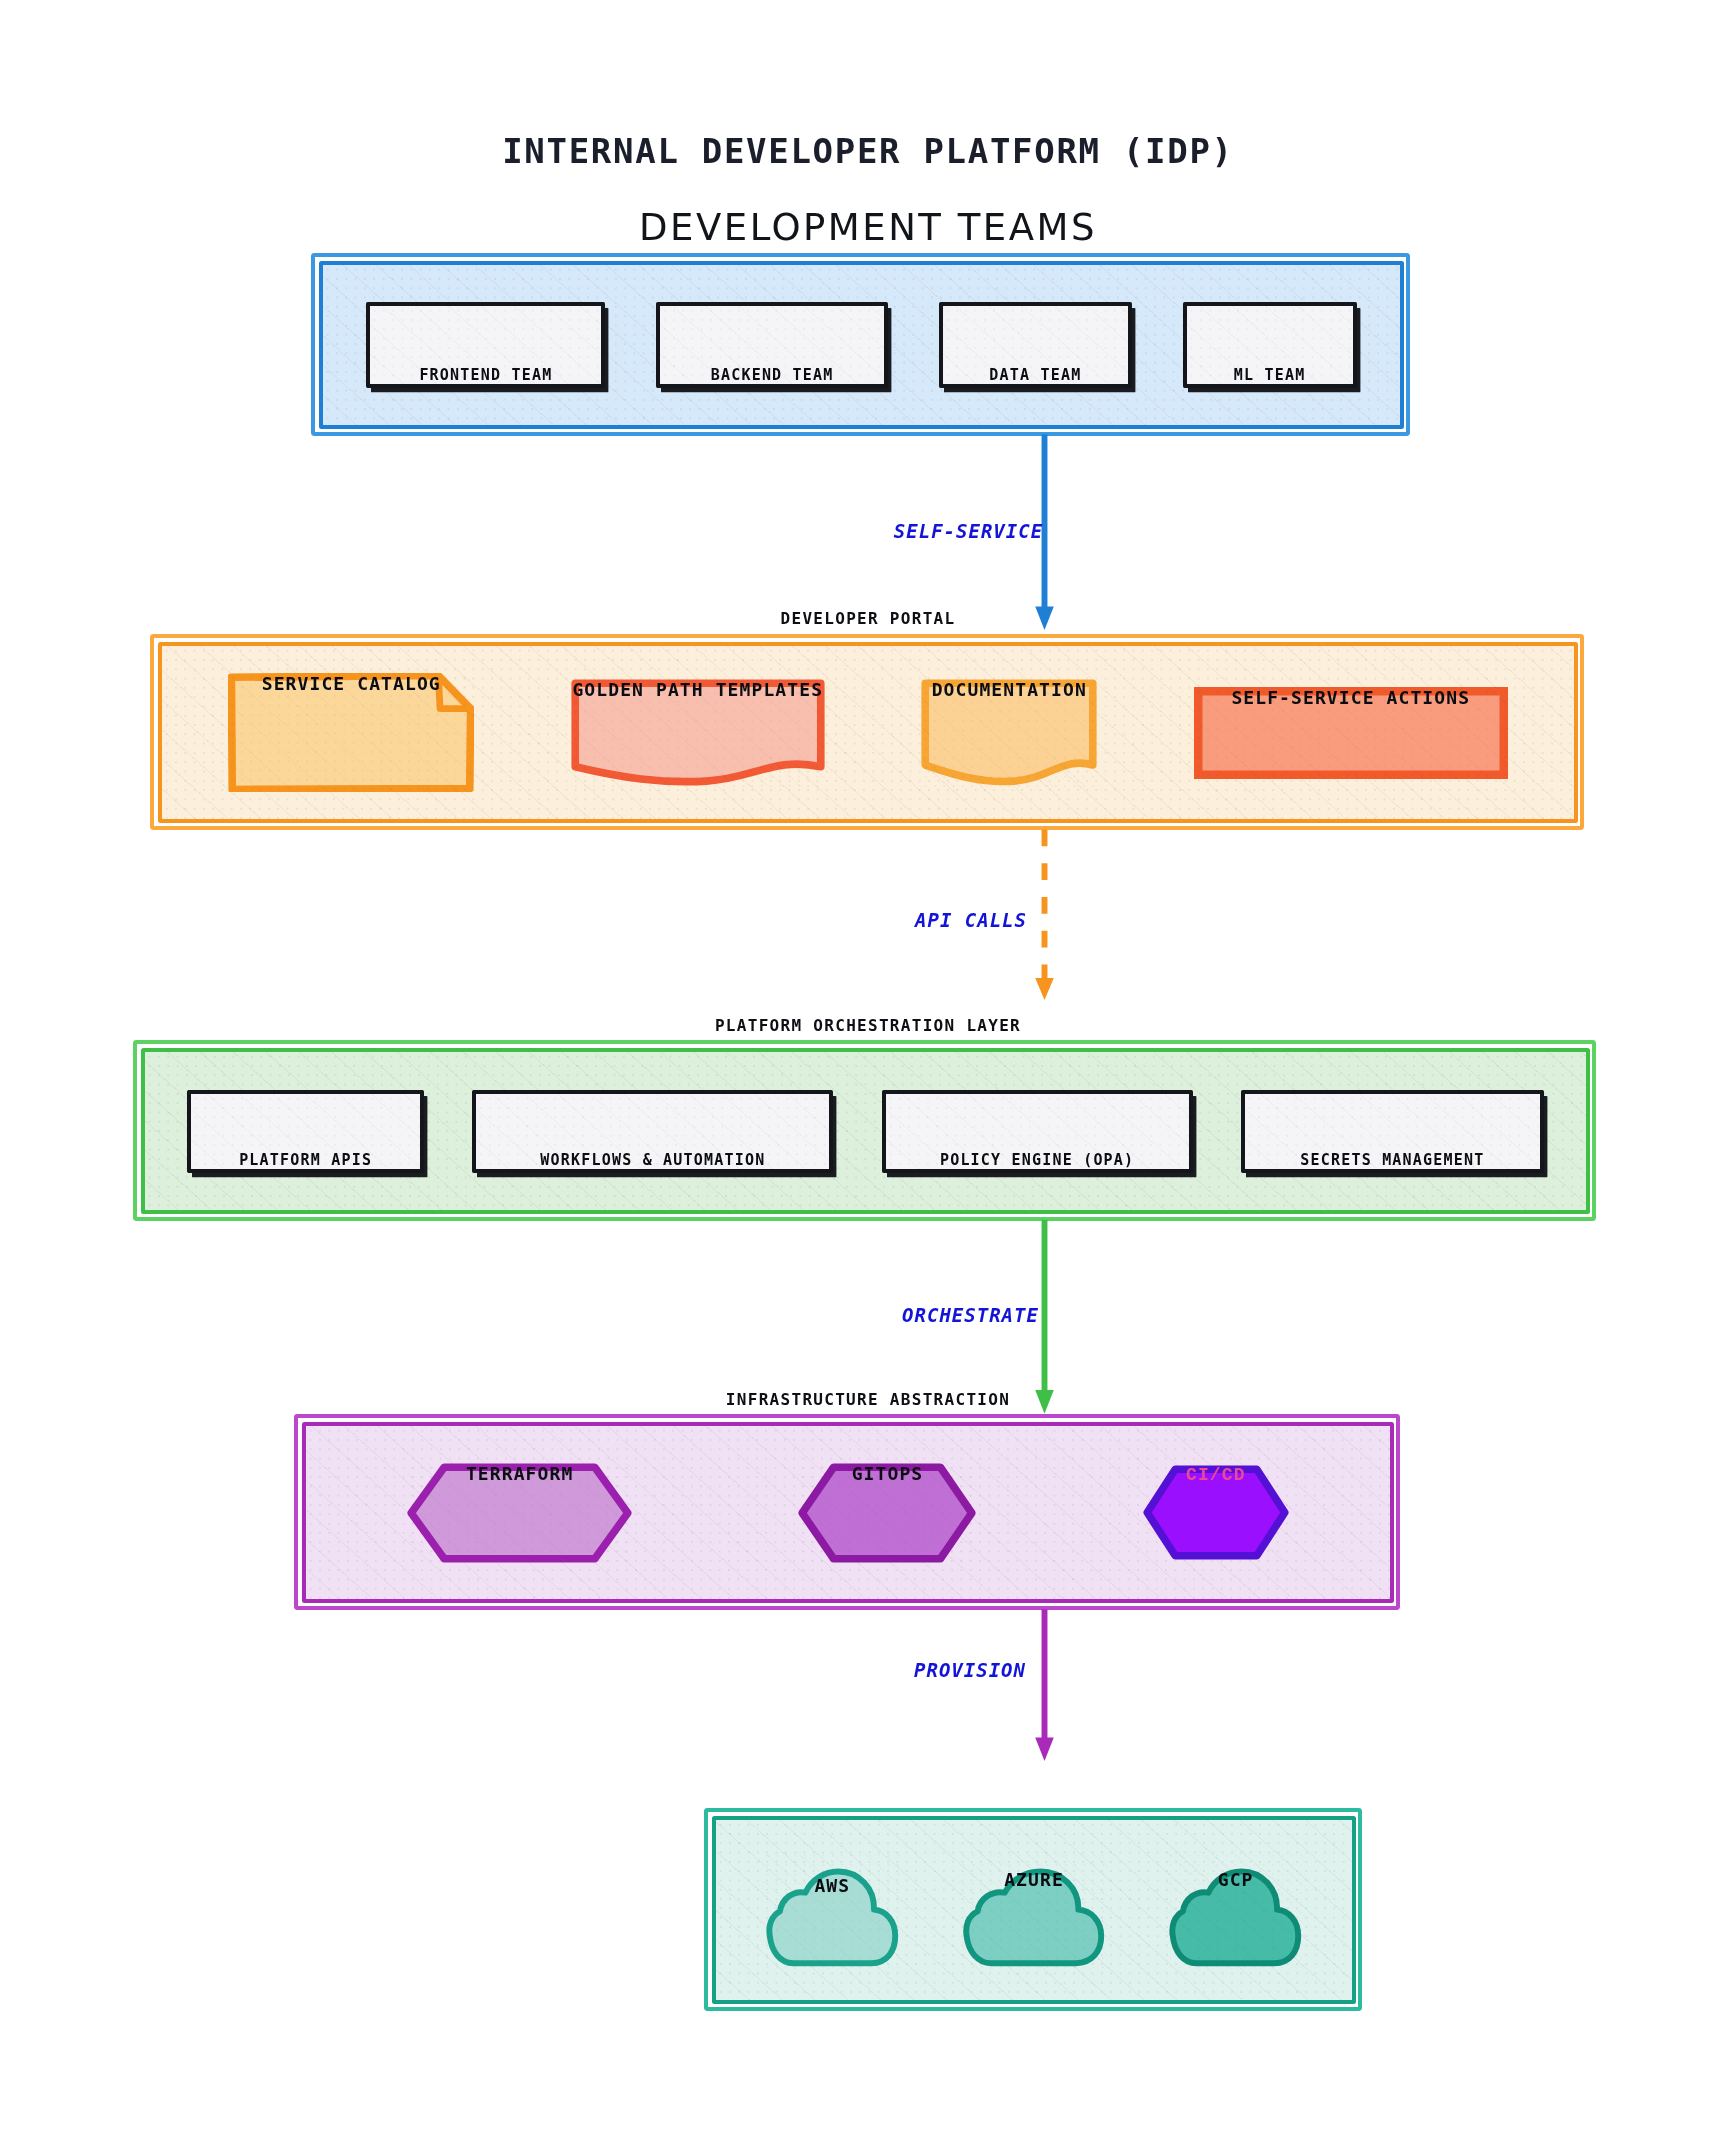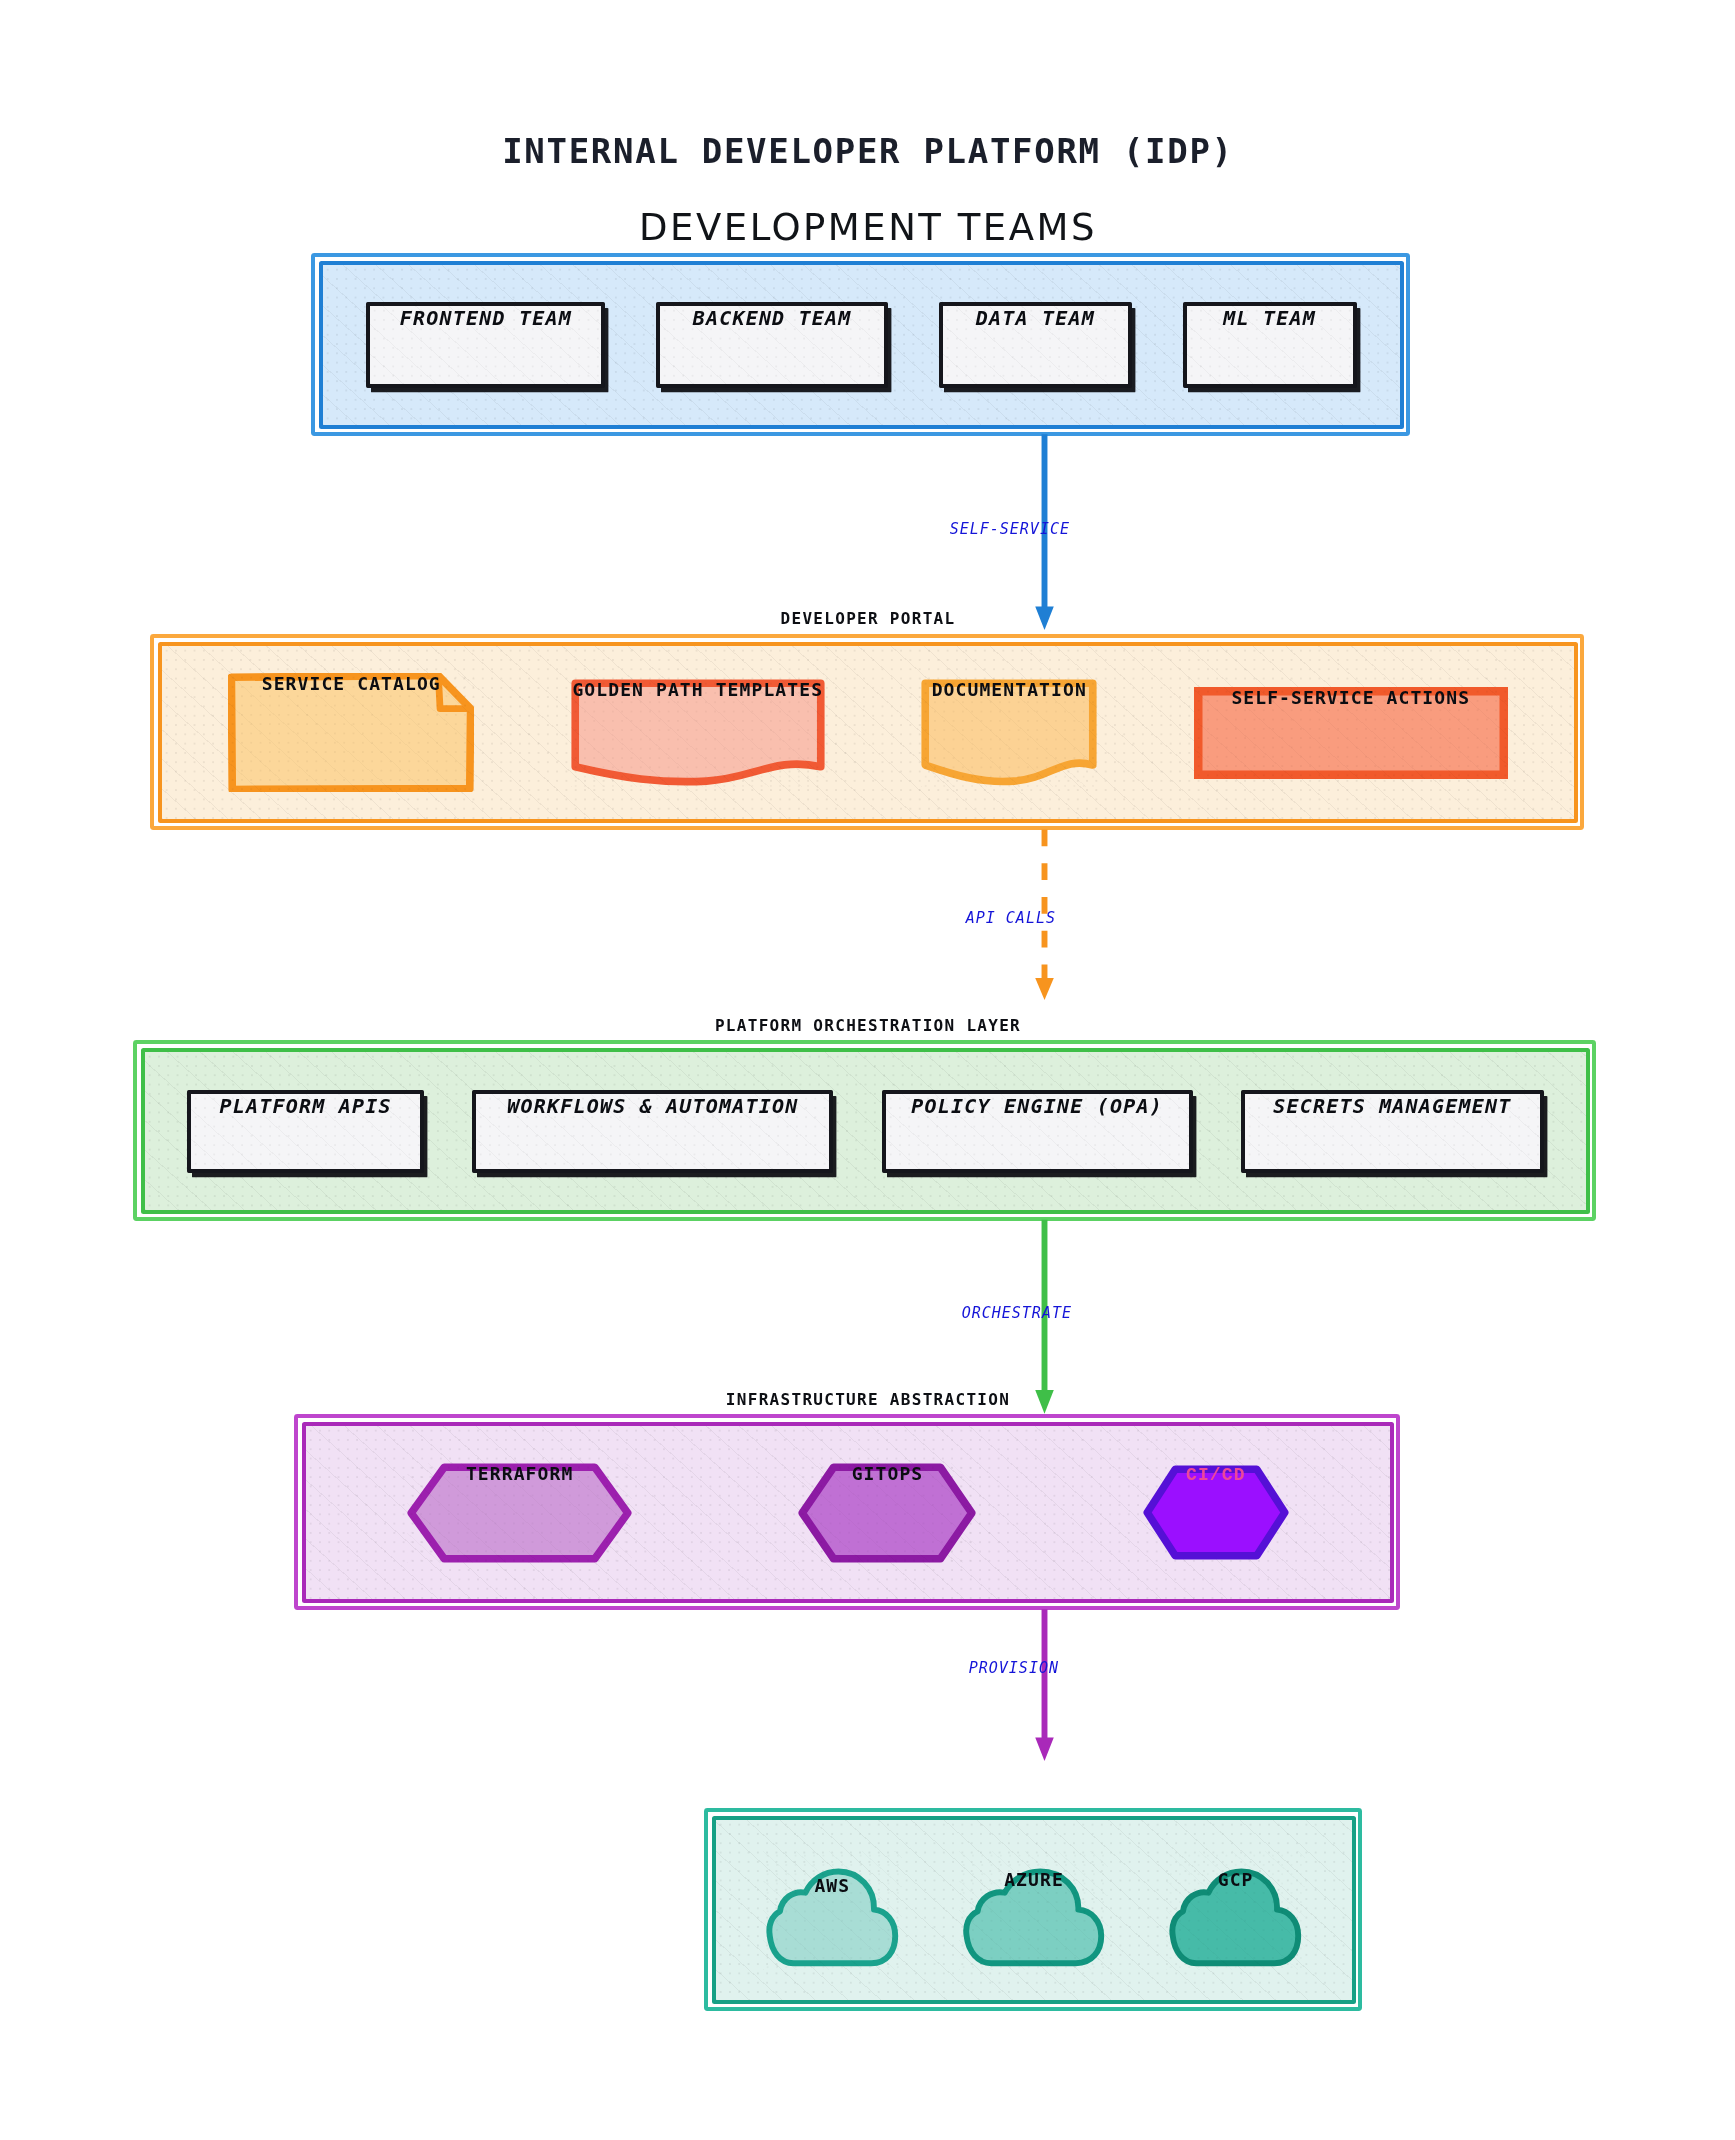--- a/index.html
+++ b/index.html
@@ -42,47 +42,48 @@
     background-image:
       repeating-linear-gradient(42deg, rgba(0,0,0,.10) 0 0.8px, transparent 0.8px 22px),
       radial-gradient(rgba(0,0,0,.13) 0.7px, transparent 0.8px);
     background-size:auto, 9.3px 9.3px;
   }
   .nodes{position:absolute;inset:0;display:flex;align-items:center;
          justify-content:space-around;padding:0 22px;box-sizing:border-box;}
 
   
   .rect-node{
-    position:relative;display:flex;align-items:flex-start;justify-content:center;
+    position:relative;display:flex;align-items:flex-end;justify-content:center;
     background:#f5f5f7;border:4.2px solid #15161c;border-radius:1.7px;
     box-shadow:4.2px 5.1px 0 -0.8px rgba(10,10,14,.92);
-    font-size:20px;font-weight:bold;letter-spacing:1.2px;color:#0b0d12;
-    font-family:"DejaVu Sans Mono","Liberation Mono",monospace;
-    text-align:center;z-index:2;font-style:italic;
+    font-size:15px;font-weight:bold;letter-spacing:1.2px;color:#0b0d12;
+    font-family:"DejaVu Sans Mono","Liberation Mono",monospace;
+    text-align:center;z-index:2;
   }
   .rect-node .hatch{opacity:.35;}
   .rect-node span{position:relative;z-index:3;}
 
   
   .shape-node{position:relative;display:flex;align-items:flex-start;justify-content:center;}
   .shape-node svg{position:absolute;inset:0;width:100%;height:100%;}
   .shape-node .lbl{
     position:relative;z-index:4;font-size:18px;font-weight:bold;letter-spacing:1.1px;
     color:#0b0d12;text-align:center;
     font-family:"DejaVu Sans Mono","Liberation Mono",monospace;
   }
   .shape-node .lbl.white{color:#ec4899;font-family:Liberation Mono, monospace;}
 
   
   .arrow{position:absolute;}
   .arrow svg{display:block;}
   .edge-label{
-    position:absolute;text-align:right;font-style:italic;
-    font-size:15px;letter-spacing:1px;color:#1414d8;white-space:nowrap;
-    font-family:"DejaVu Sans Mono","Liberation Mono",monospace;
+    position:absolute;text-align:center;font-style:italic;
+    font-size:19px;letter-spacing:1px;color:#1414d8;white-space:nowrap;
+    font-family:"DejaVu Sans Mono","Liberation Mono",monospace;
+    font-weight:bold;
   }
 </style>
 </head>
 <body>
 
 <div class="canvas">
 
   <div id="main-title">INTERNAL DEVELOPER PLATFORM (IDP)</div>
 
   <div class="big-label" style="top:206px;">DEVELOPMENT TEAMS</div>

